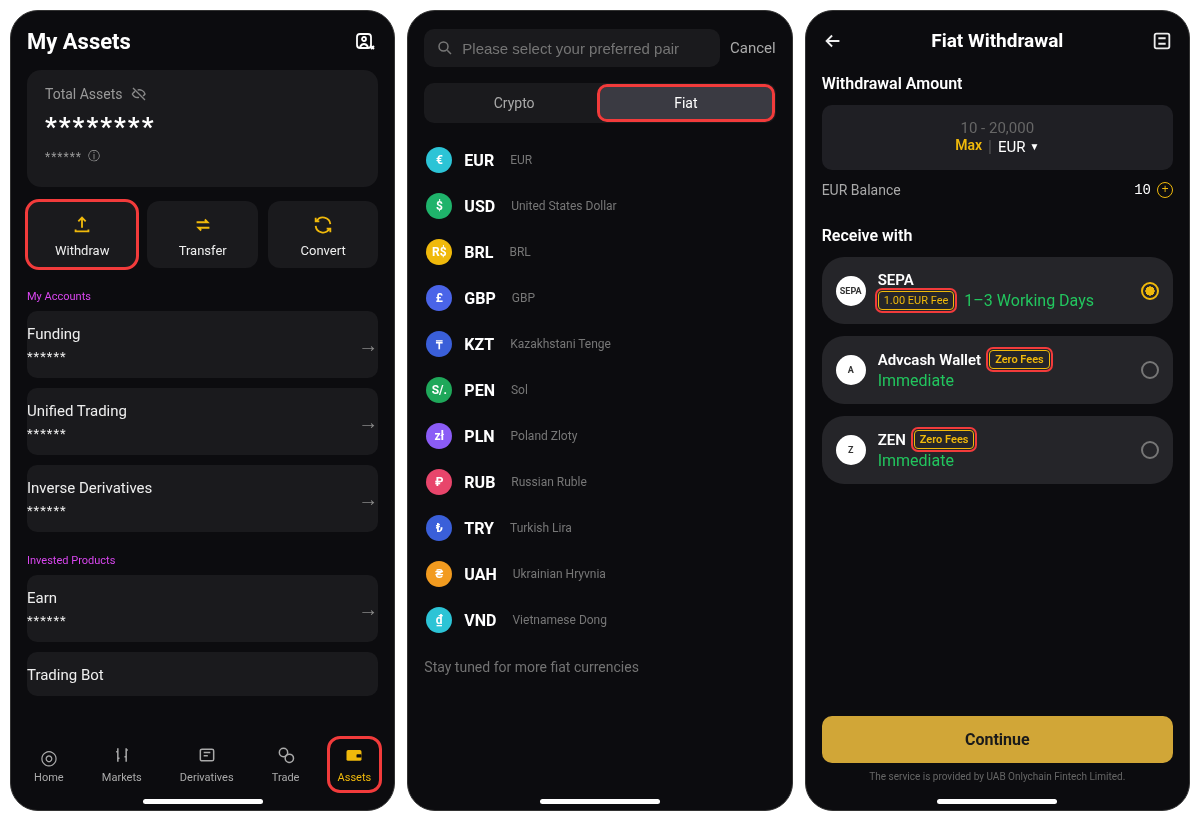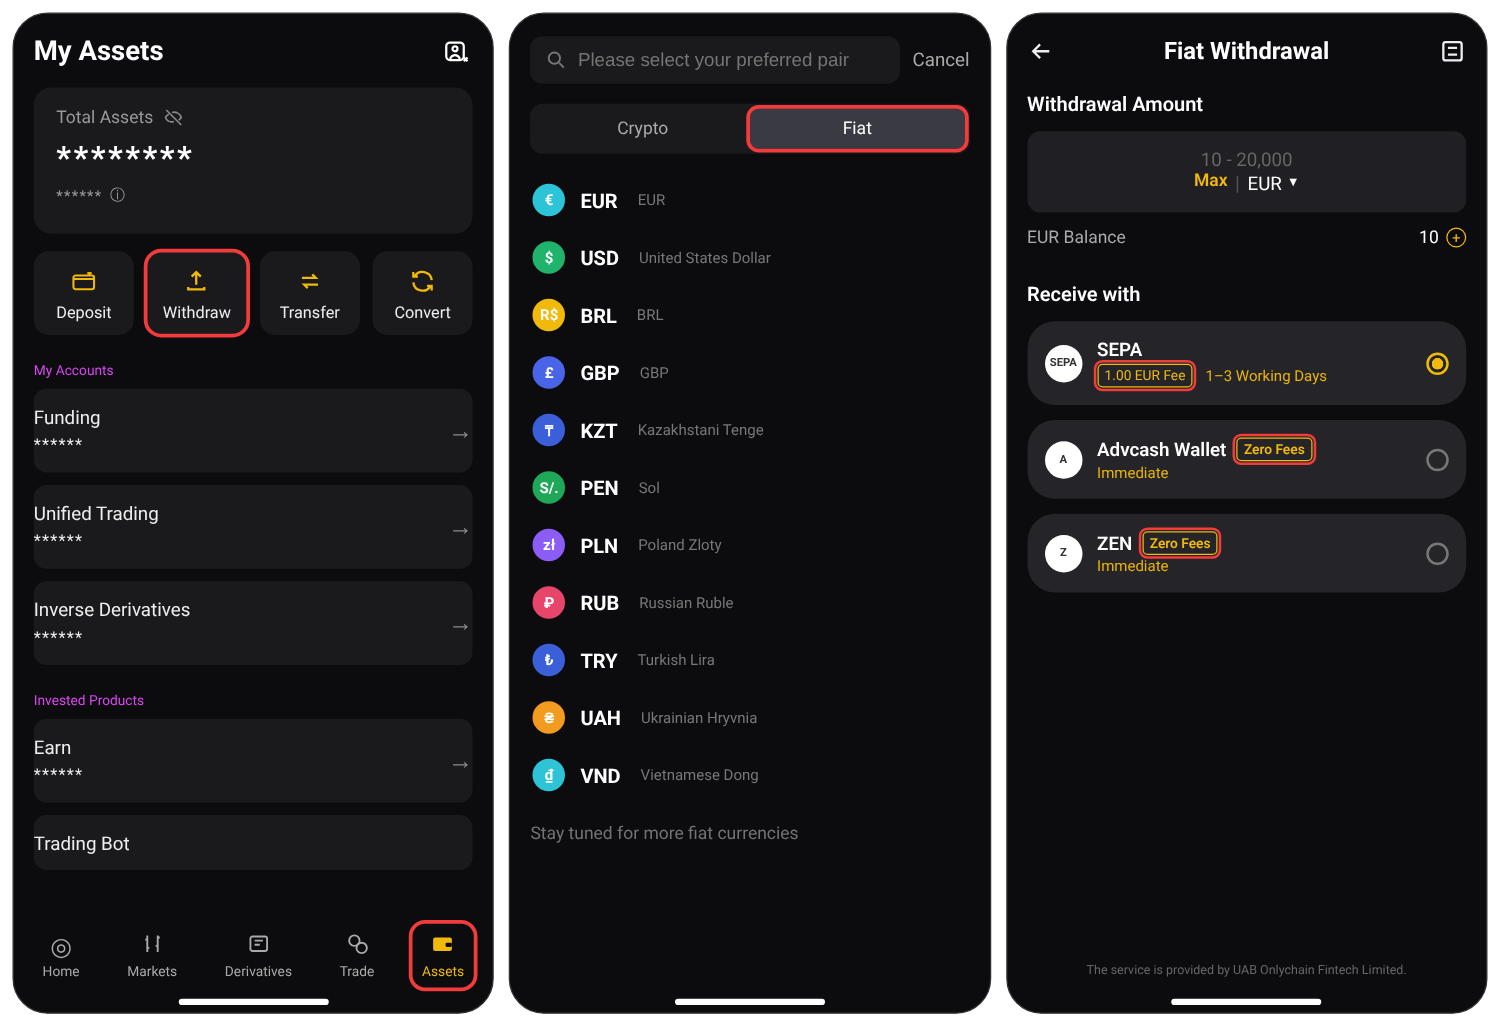--- a/index.html
+++ b/index.html
@@ -107,37 +107,37 @@
     background:#1f1f24; border-radius:10px; padding:14px 14px;
     display:flex; align-items:center; justify-content:space-between;
     margin-bottom:12px;
     flex-direction:column;
   }
   .amount-box .ph { color:#666; font-size:15px;}
   .amount-box .max { color:#f0b90b; font-size:14px; font-weight:600;}
   .amount-box .divider { color:#555; margin:0 6px;}
   .amount-box .cur { color:#fff; font-size:15px; display:flex; align-items:center; gap:4px;}
   .balance-row { display:flex; justify-content:space-between; align-items:center; color:#aaa; font-size:14px; margin-bottom:28px;}
-  .balance-row .right { display:flex; align-items:center; gap:6px; color:#fff;}
+  .balance-row .right { display:flex; align-items:center; gap:6px; color:#fff;font-family:Liberation Mono, monospace;}
   .plus-icon { color:#f0b90b; border:1.5px solid #f0b90b; border-radius:50%; width:16px; height:16px; display:flex; align-items:center; justify-content:center; font-size:12px; line-height:1;}
   .method-card {
     background:#252529; border-radius:22px; padding:14px 14px;
     display:flex; align-items:center; justify-content:space-between; gap:12px;
     margin-bottom:12px;
   }
   .method-card .ml { display:flex; align-items:center; gap:12px;}
   .method-icon { width:30px; height:30px; border-radius:50%; background:#fff; display:flex; align-items:center; justify-content:center; font-size:11px; font-weight:700;}
   .method-name { font-size:15px; font-weight:600; color:#fff; display:flex; align-items:center; gap:8px;}
   .method-sub { display:flex; align-items:center; gap:10px; margin-top:2px;}
   .fee-badge {
     font-size:11px; color:#f0b90b; border:1.5px solid #f0b90b; border-radius:4px;
     padding:2px 5px; display:inline-block;
   }
   .fee-badge.highlight { outline:2.5px solid #f23b3b; outline-offset:1px;}
-  .timing { font-size:12px; color:#eab308;}
+  .timing { font-size:16px; color:#22c55e;}
   .radio { width:18px; height:18px; border-radius:50%; border:2px solid #777;}
   .radio.selected { border-color:#f0b90b; background:radial-gradient(circle, #f0b90b 45%, transparent 48%);}
   .bottom-area { margin-top:auto; padding-bottom:28px;}
   .continue-btn {
     background:#d1a637; color:#1a1a1a; font-weight:700; font-size:16px;
     text-align:center; padding:14px; border-radius:10px; margin-bottom:8px;
   }
   .disclaimer { font-size:10px; color:#666; text-align:center;}
   svg { display:block; }
 </style>
@@ -168,29 +168,20 @@
         </span>
       </div>
       <div class="stars-big">********</div>
       <div class="stars-small" style="display:flex;align-items:center;gap:6px;">
         <span>******</span>
         <span>ⓘ</span>
       </div>
     </div>
 
     <div class="actions-row">
-      <div class="action-btn">
-        <span class="action-icon">
-          <svg width="22" height="22" viewBox="0 0 24 24" fill="none" stroke="currentColor" stroke-width="1.8">
-              <rect x="3" y="7" width="18" height="12" rx="2"></rect>
-              <path d="M3 10h18M17 4v3M15 5h4"></path>
-            </svg>
-        </span>
-        <span>Deposit</span>
-      </div>
       <div class="action-btn highlight">
         <span class="action-icon">
           <svg width="22" height="22" viewBox="0 0 24 24" fill="none" stroke="currentColor" stroke-width="2">
               <path d="M12 15V4M8 8l4-4 4 4M5 17v2h14v-2"></path>
             </svg>
         </span>
         <span>Withdraw</span>
       </div>
       <div class="action-btn">
         <span class="action-icon">
@@ -452,17 +443,18 @@
               <div class="method-sub">
                 <span class="timing">Immediate</span>
               </div>
             </div>
           </div>
           <span class="radio "></span>
         </div>
       </div>
 
     <div class="bottom-area">
+      <div class="continue-btn">Continue</div>
       <div class="disclaimer">The service is provided by UAB Onlychain Fintech Limited.</div>
     </div>
   </div>
   <div class="home-indicator"></div>
 </div>
 
 </body></html>

